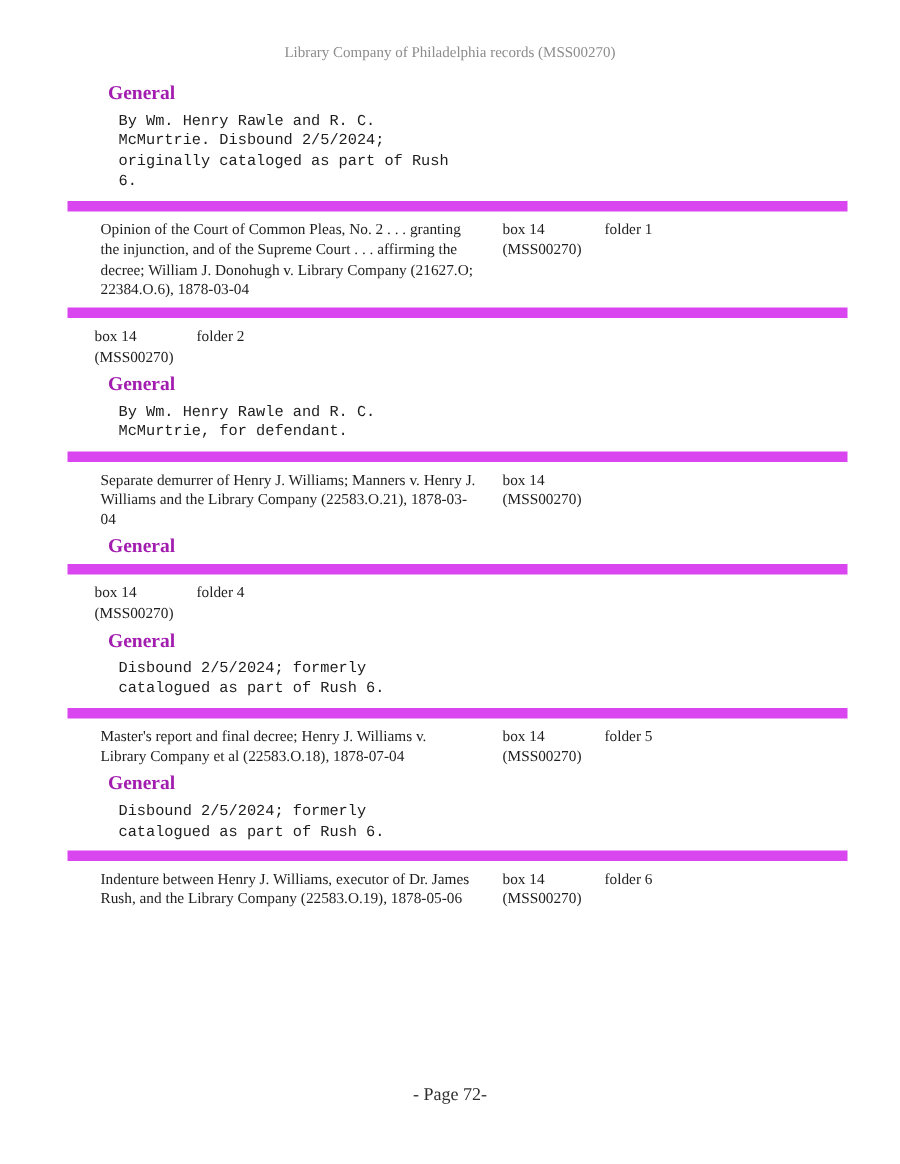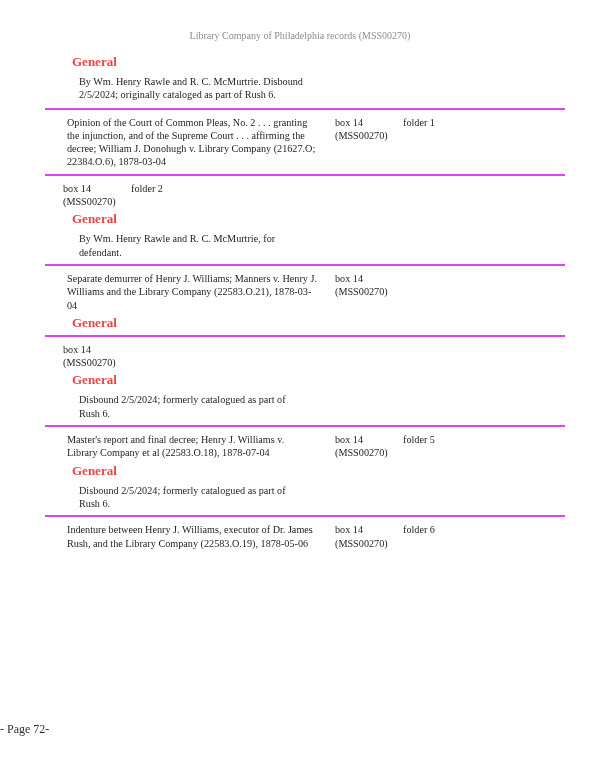--- a/index.html
+++ b/index.html
@@ -20,32 +20,33 @@
     line-height: 13px;
     color: #8c8c8c;
   }
   .top-general {
     margin: 12px 35px 6px 45px;
   }
   .general-heading {
     font-size: 13px;
     line-height: 15px;
     font-weight: bold;
-    color: #ef4444;
+    color: #a21caf;
     padding-left: 27px;
   }
   .general-note {
     font-size: 10.2px;
     line-height: 13.3px;
     margin-top: 6px;
     margin-left: 34px;
     width: 226px;
+    font-family: Liberation Mono, monospace;
   }
   .entry {
-    border-top: 2px solid #d946ef;
+    border-top: 7px solid #d946ef;
     margin: 0 35px 0 45px;
     padding: 6px 0 5px 0;
   }
   .entry-row {
     display: flex;
     font-size: 10.2px;
     line-height: 13.3px;
   }
   .entry-title {
     margin-left: 22px;
@@ -60,21 +61,21 @@
     flex: 1;
   }
   .entry-general {
     margin-top: 3px;
   }
   .page-footer {
     position: absolute;
     top: 722px;
     left: 0;
     width: 100%;
-    text-align: left;
+    text-align: center;
     font-size: 12px;
     line-height: 15px;
     color: #2f2f2f;
   }
 </style>
 </head>
 <body>
 
 <div class="page">
 
@@ -122,20 +123,21 @@
       <div class="general-heading">General</div>
     </div>
   </section>
 
   <section class="entry">
     <div class="entry-row">
       <div class="entry-box">
         <span>box 14</span>
         <span>(MSS00270)</span>
       </div>
+      <div class="entry-folder">folder 4</div>
     </div>
     <div class="entry-general">
       <div class="general-heading">General</div>
       <div class="general-note">Disbound 2/5/2024; formerly catalogued as part of Rush 6.</div>
     </div>
   </section>
 
   <section class="entry">
     <div class="entry-row">
       <div class="entry-title">Master's report and final decree; Henry J. Williams v. Library Company et al (22583.O.18), 1878-07-04</div>

